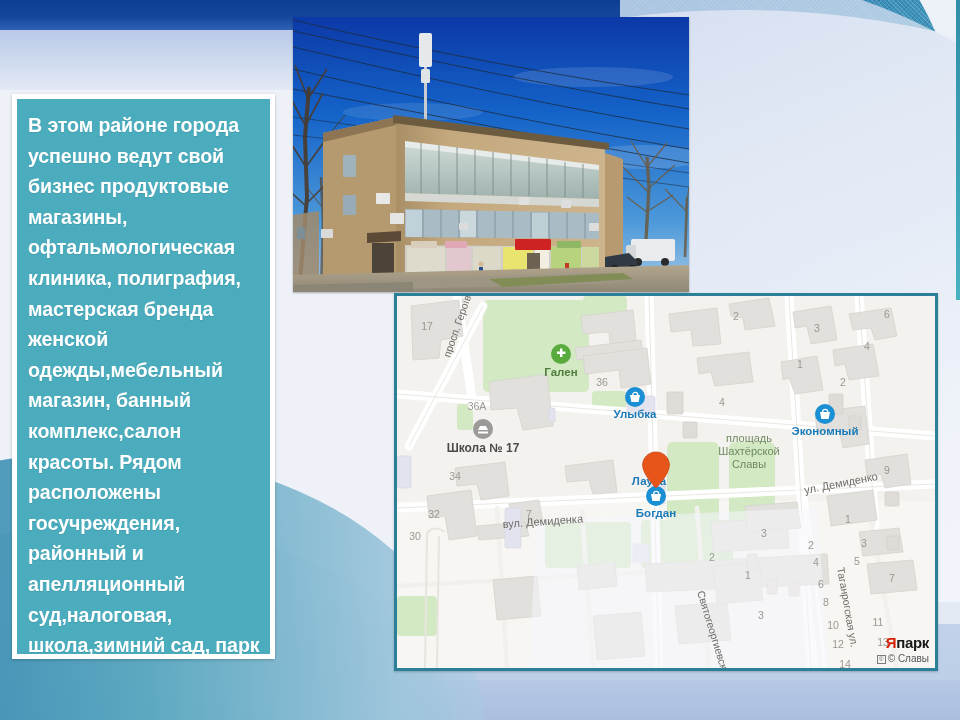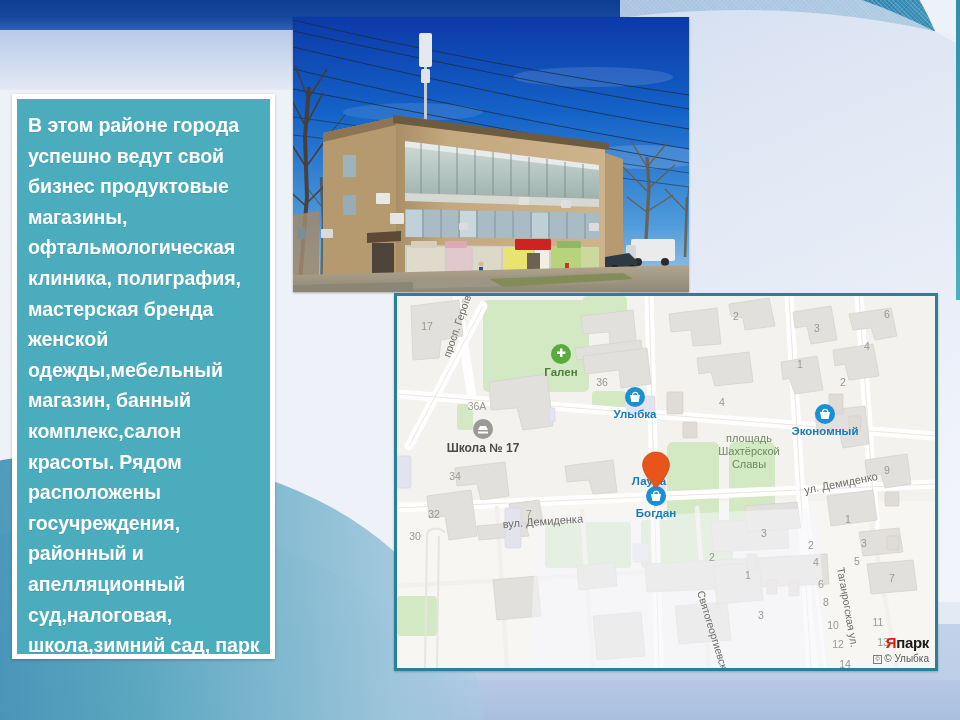--- a/index.html
+++ b/index.html
@@ -534,17 +534,17 @@
           <path d="M259 156 c-7.4 0-13.4 5.8-13.4 13 0 9.6 13.4 23 13.4 23 s13.4-13.4 13.4-23 c0-7.2-6-13-13.4-13z" fill="#e8551a" stroke="#c9460f" stroke-width="0.8"></path>
           <ellipse cx="259" cy="169" rx="9.5" ry="9" fill="#e8551a"></ellipse>
         </g>
       </g>
     </svg>
 
     <div class="yandex-logo">
       <span class="ya-red">Я</span><span>парк</span>
     </div>
     <div class="yandex-copy">
-      <span class="ya-mark">©</span><span>© Улыбка</span>
+      <span class="ya-mark">©</span><span>© Славы</span>
     </div>
   </div>
 
 </div>
 
 </body></html>

